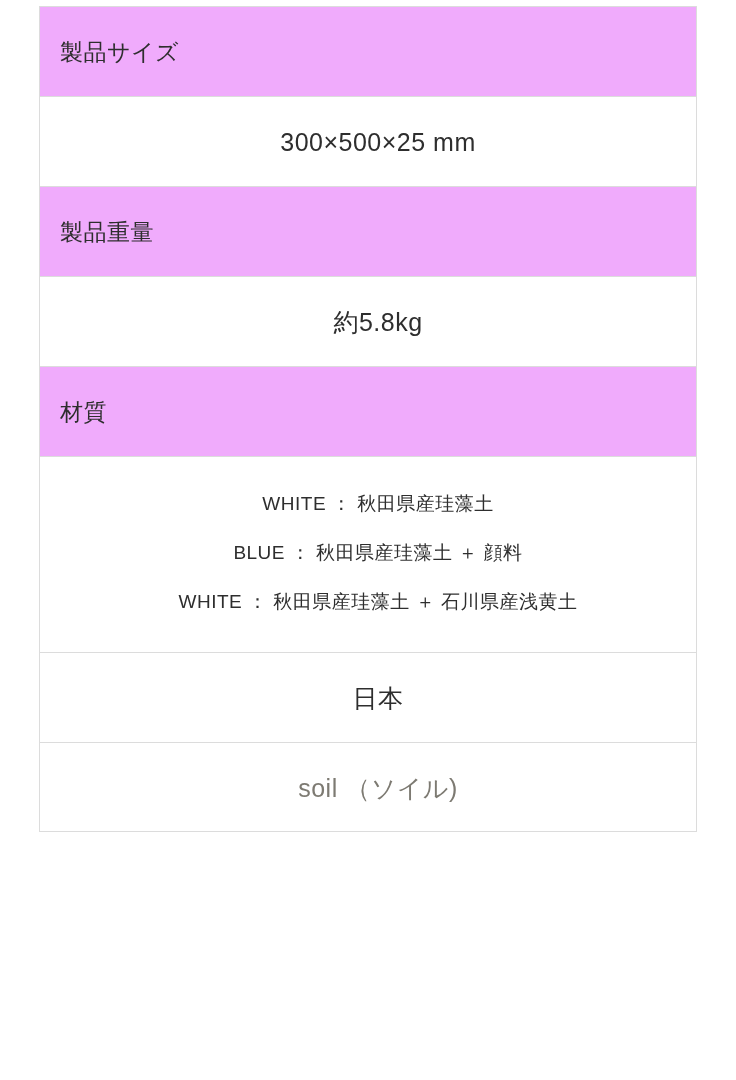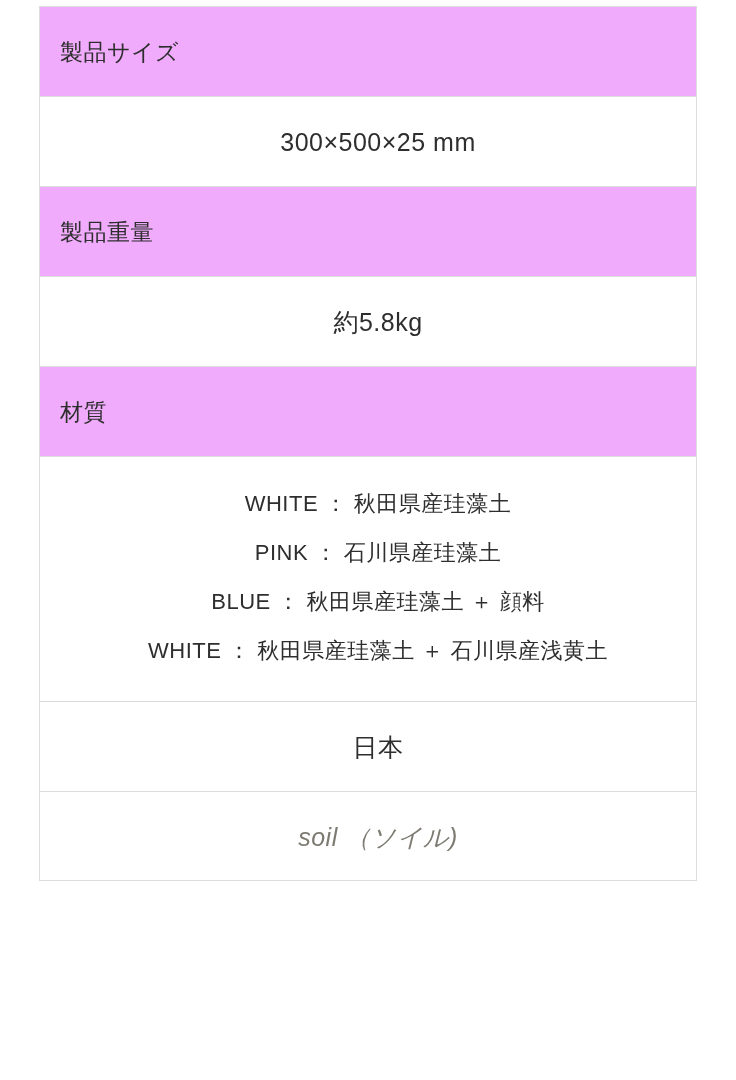--- a/index.html
+++ b/index.html
@@ -65,31 +65,30 @@
   }
 
   td.td-cell.multi {
     height: auto;
     line-height: normal;
     padding-top: 22px;
     padding-bottom: 26px;
   }
 
   .mat-line {
-    font-size: 22px;
+    font-size: 19px;
     line-height: 49px;
     color: #2e2e2e;
     white-space: nowrap;
     letter-spacing: 0.5px;
   }
 
   td.td-cell.brand {
     color: #7d7a72;
     font-size: 25px;
-    font-style: italic;
   }
 </style>
 </head>
 <body>
 
 <div class="spec-wrap">
   <table class="spec-table">
     <tbody>
 
       <tr>
@@ -105,21 +104,20 @@
       <tr>
         <td class="td-cell">約5.8kg</td>
       </tr>
 
       <tr>
         <td class="th-cell">材質</td>
       </tr>
       <tr>
         <td class="td-cell multi">
           <div class="mat-line">WHITE ： 秋田県産珪藻土</div>
-          <div class="mat-line">PINK ： 石川県産珪藻土</div>
           <div class="mat-line">BLUE ： 秋田県産珪藻土 ＋ 顔料</div>
           <div class="mat-line">WHITE ： 秋田県産珪藻土 ＋ 石川県産浅黄土</div>
         </td>
       </tr>
 
       <tr>
         <td class="td-cell">日本</td>
       </tr>
 
       <tr>

